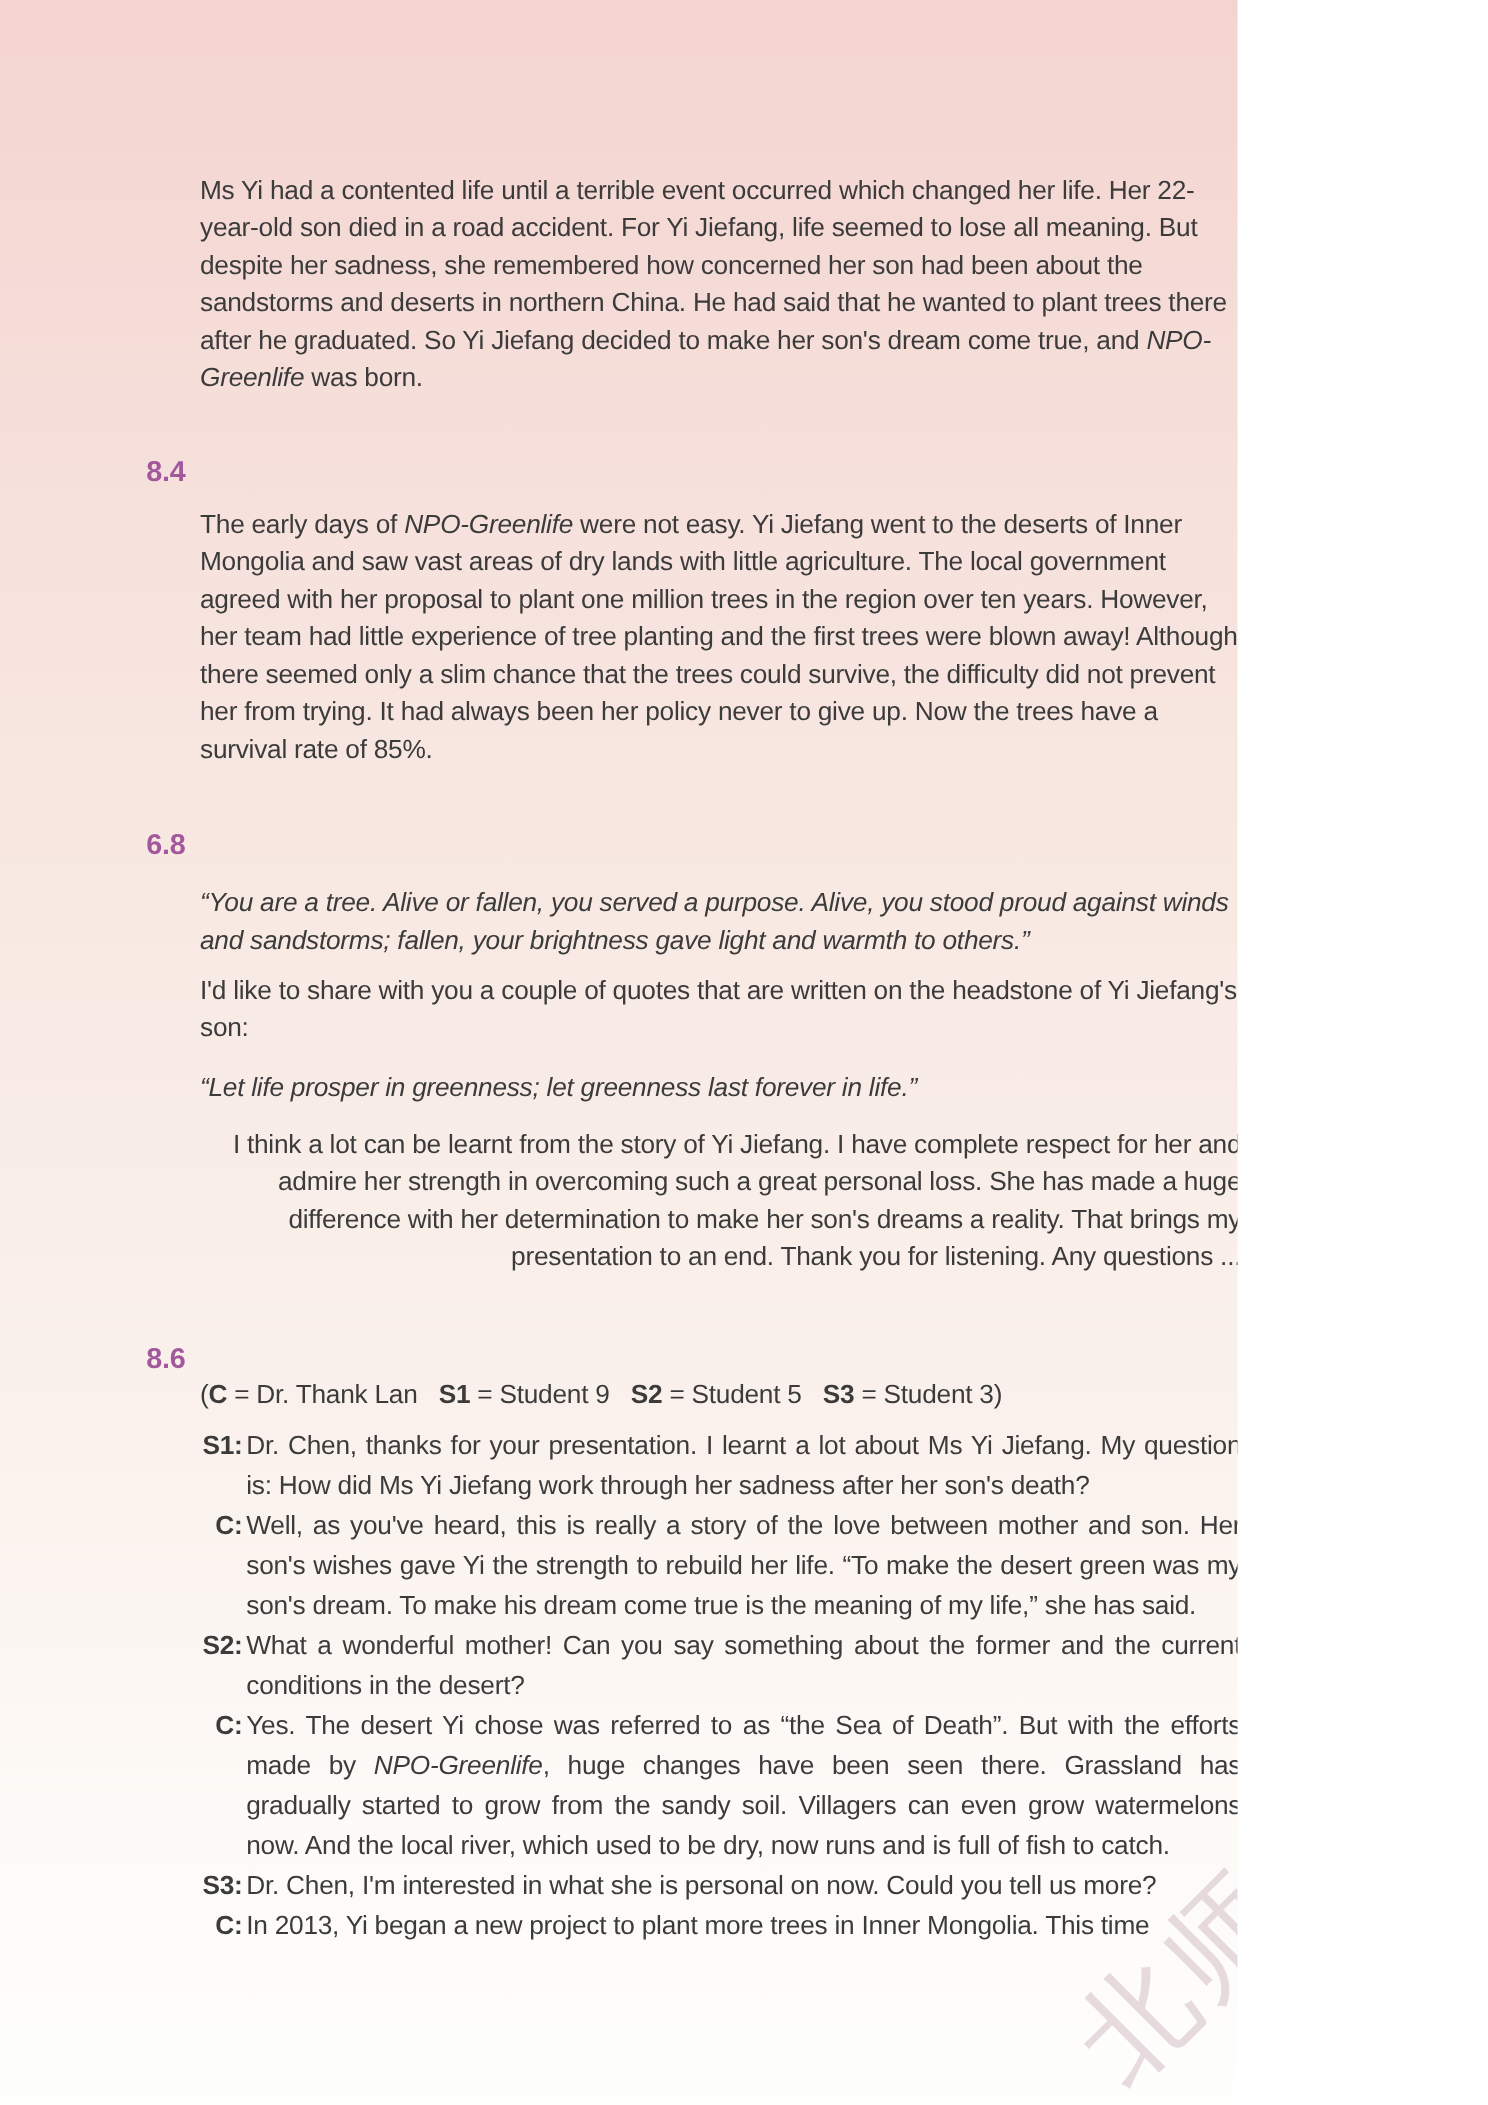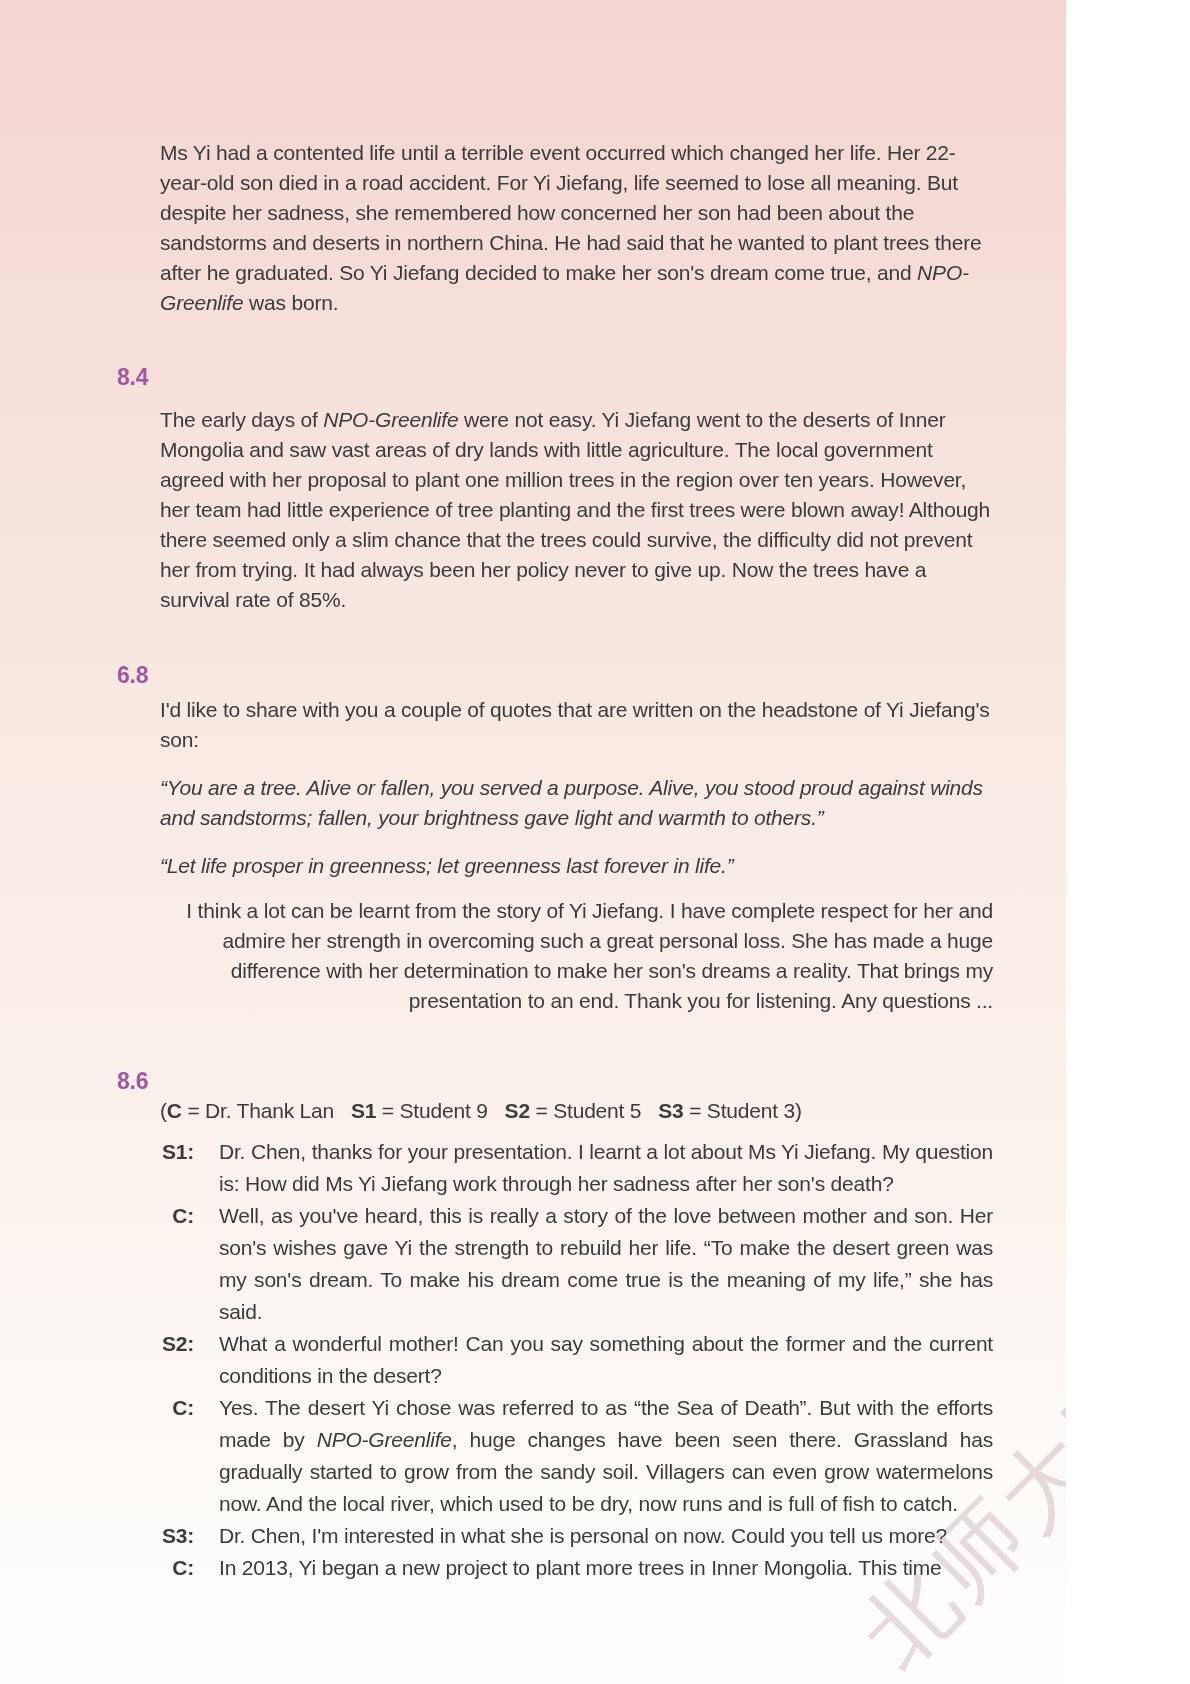--- a/index.html
+++ b/index.html
@@ -2,21 +2,21 @@
 <html style="--accent: #a1589d; --text: #3b3b3b; --bg-top: #f4d4d0; --bg-bottom: #fefefd; --watermark: #d9c3c8;"><head>
 <meta charset="utf-8">
 <style>
   html, body { margin: 0; padding: 0; }
   body {
     font-family: "Liberation Sans", "DejaVu Sans", sans-serif;
     background: #fff;
   }
   .page {
     position: relative;
-    width: 1066px;
+    width: 990px;
     height: 1684px;
     overflow: hidden;
     background: linear-gradient(180deg,
       #f4d4d0 0%,
       #f4d7d3 6%,
       #f6dfda 20%,
       #f8e7e1 38%,
       #f9ede7 55%,
       #fbf3ee 72%,
       #fdfaf7 86%,
@@ -52,21 +52,21 @@
   .sec86-label { margin-top: 50px; }
   .legend {
     margin: 0;
     white-space: pre-wrap;
     line-height: 30px;
   }
   .dialogue { margin-top: 10px; margin-left: -10px; }
   .dlg-row {
     display: grid;
     grid-template-columns: 44px 1fr;
-    column-gap: 25px;
+    column-gap: 3px;
     line-height: 32px;
   }
   .spk { font-weight: 700; text-align: right; white-space: nowrap; }
   .dtxt { text-align: justify; }
   .page-number {
     position: absolute;
     left: 1094px;
     top: 1604px;
     font-size: 25px;
     font-weight: 700;
@@ -96,23 +96,23 @@
 
   <div class="text-col">
 
     <p class="para"><span>Ms Yi had a contented life until a terrible event occurred which changed her life. Her 22-year-old son died in a road accident. For Yi Jiefang, life seemed to lose all meaning. But despite her sadness, she remembered how concerned her son had been about the sandstorms and deserts in northern China. He had said that he wanted to plant trees there after he graduated. So Yi Jiefang decided to make her son's dream come true, and </span><span class="it">NPO-Greenlife</span><span> was born.</span></p>
 
     <p class="section-num sec84-label">8.4</p>
     <p class="para sec84-para"><span>The early days of </span><span class="it">NPO-Greenlife</span><span> were not easy. Yi Jiefang went to the deserts of Inner Mongolia and saw vast areas of dry lands with little agriculture. The local government agreed with her proposal to plant one million trees in the region over ten years. However, her team had little experience of tree planting and the first trees were blown away! Although there seemed only a slim chance that the trees could survive, the difficulty did not prevent her from trying. It had always been her policy never to give up. Now the trees have a survival rate of 85%.</span></p>
 
     <p class="section-num sec85-label">6.8</p>
     <div class="sec85-body">
+  <p class="para quote"><span>“You are a tree. Alive or fallen, you served a purpose. Alive, you stood proud against winds and sandstorms; fallen, your brightness gave light and warmth to others.”</span></p>
+
   <p class="para"><span>I'd like to share with you a couple of quotes that are written on the headstone of Yi Jiefang's son:</span></p>
-
-  <p class="para quote"><span>“You are a tree. Alive or fallen, you served a purpose. Alive, you stood proud against winds and sandstorms; fallen, your brightness gave light and warmth to others.”</span></p>
 
   <p class="para quote"><span>“Let life prosper in greenness; let greenness last forever in life.”</span></p>
 
   <p class="para"><span>I think a lot can be learnt from the story of Yi Jiefang. I have complete respect for her and admire her strength in overcoming such a great personal loss. She has made a huge difference with her determination to make her son's dreams a reality. That brings my presentation to an end. Thank you for listening. Any questions ...</span></p>
 </div>
 
     <p class="section-num sec86-label">8.6</p>
     <p class="legend"><span>(</span><span class="bd">C</span><span> = Dr. Thank Lan   </span><span class="bd">S1</span><span> = Student 9   </span><span class="bd">S2</span><span> = Student 5   </span><span class="bd">S3</span><span> = Student 3)</span></p>
 
     <div class="dialogue">

